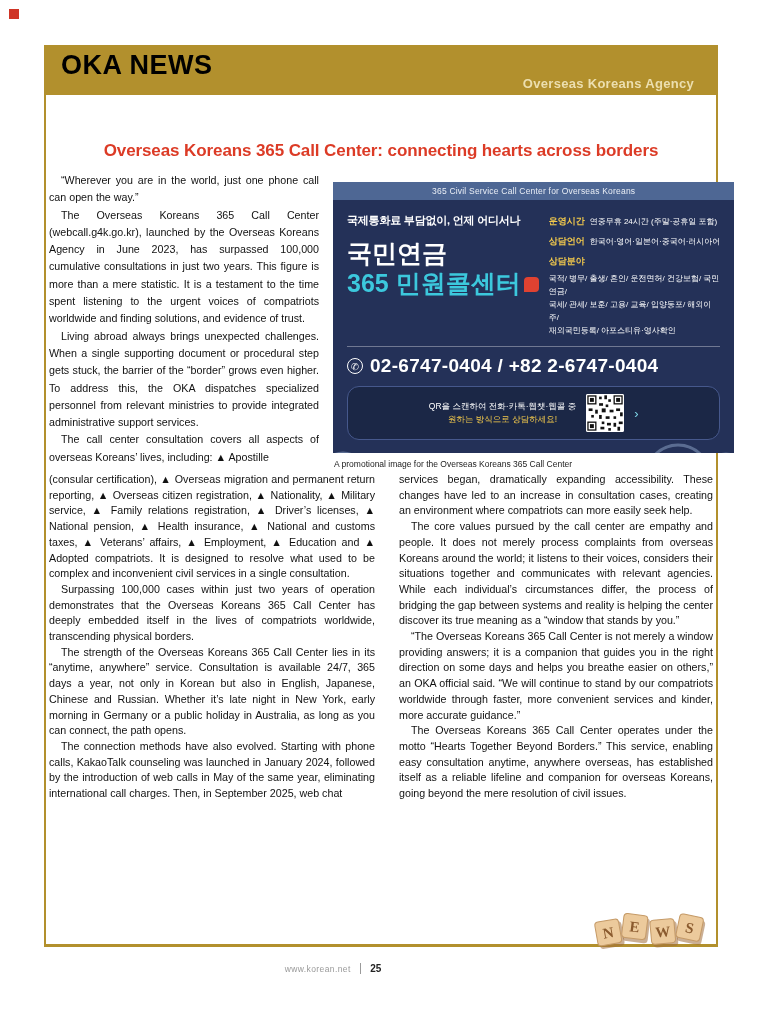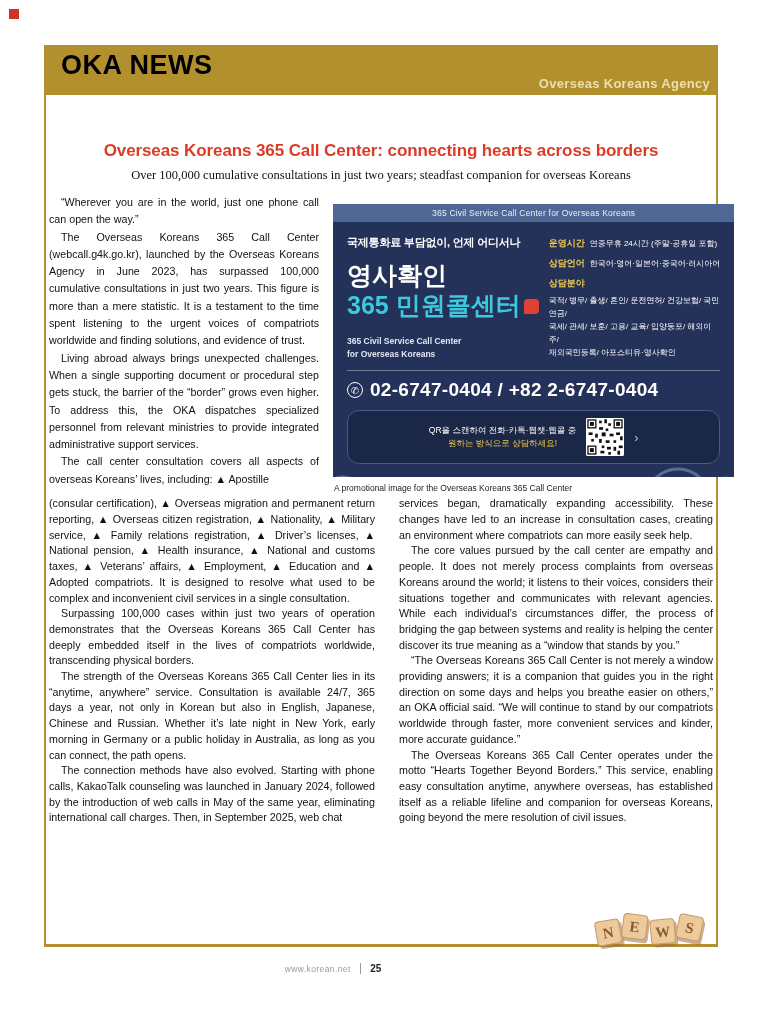--- a/index.html
+++ b/index.html
@@ -22,21 +22,21 @@
     position:absolute;left:44px;top:45px;width:674px;height:902px;
     border-left:2px solid var(--gold);border-right:2px solid var(--gold);border-bottom:3px solid var(--gold);
   }
   
   .masthead{height:50px;background:var(--gold);position:relative;}
   .masthead-title{
     color:#000000;font-size:27px;font-weight:bold;letter-spacing:.5px;
     padding:7px 0 0 15px;line-height:1;
   }
   .masthead-agency{
-    position:absolute;right:6px;bottom:4px;color:#ecdfb0;font-size:13px;
+    position:absolute;right:22px;bottom:4px;color:#ecdfb0;font-size:13px;
     font-weight:bold;letter-spacing:.3px;margin-top:39px;
   }
   
   .article-title{
     margin:46px 10px 0;text-align:center;color:var(--title-red);
     font-size:17px;font-weight:bold;letter-spacing:-.1px;
   }
   .article-subtitle{
     margin-top:7px;text-align:center;font-family:"Liberation Serif", serif;
     font-size:12.5px;color:#111;
@@ -114,43 +114,38 @@
 <div class="corner-mark"></div>
 
 <div class="frame">
 
   <header class="masthead">
     <div class="masthead-title">OKA NEWS</div>
     <div class="masthead-agency">Overseas Koreans Agency</div>
   </header>
 
   <h1 class="article-title">Overseas Koreans 365 Call Center: connecting hearts across borders</h1>
-  <div class="article-subtitle">Over 100,000 cumulative consultations in just two years; steadfast companion for overseas Koreans</div>
 
   <div class="section-a">
     <div class="col-narrow">
       <p class="para">“Wherever you are in the world, just one phone call can open the way.”</p>
       <p class="para">The Overseas Koreans 365 Call Center (webcall.g4k.go.kr), launched by the Overseas Koreans Agency in June 2023, has surpassed 100,000 cumulative consultations in just two years. This figure is more than a mere statistic. It is a testament to the time spent listening to the urgent voices of compatriots worldwide and finding solutions, and evidence of trust.</p>
       <p class="para">Living abroad always brings unexpected challenges. When a single supporting document or procedural step gets stuck, the barrier of the “border” grows even higher. To address this, the OKA dispatches specialized personnel from relevant ministries to provide integrated administrative support services.</p>
       <p class="para">The call center consultation covers all aspects of overseas Koreans’ lives, including: ▲ Apostille</p>
     </div>
 
     <figure class="banner-wrap" style="margin:10px 0 0;">
       <div class="banner">
         <div class="banner-strip">365 Civil Service Call Center for Overseas Koreans</div>
 
         <div class="banner-body">
           <div class="banner-left">
             <div class="tagline">국제통화료 부담없이, 언제 어디서나</div>
-            <div class="ko-title1">영사확인</div>
+            <div class="ko-title1">국민연금</div>
             <div class="ko-title2"><span>365 민원콜센터</span><span class="red-bubble"></span></div>
-            <div class="en-sub">
-              <div>365 Civil Service Call Center</div>
-              <div>for Overseas Koreans</div>
-            </div>
           </div>
 
           <div class="banner-right">
             <div class="info-row">
               <span class="info-label">운영시간</span><span class="info-value">연중무휴 24시간 (주말·공휴일 포함)</span>
             </div>
             <div class="info-row">
               <span class="info-label">상담언어</span><span class="info-value">한국어·영어·일본어·중국어·러시아어</span>
             </div>
             <div class="fields-label">

